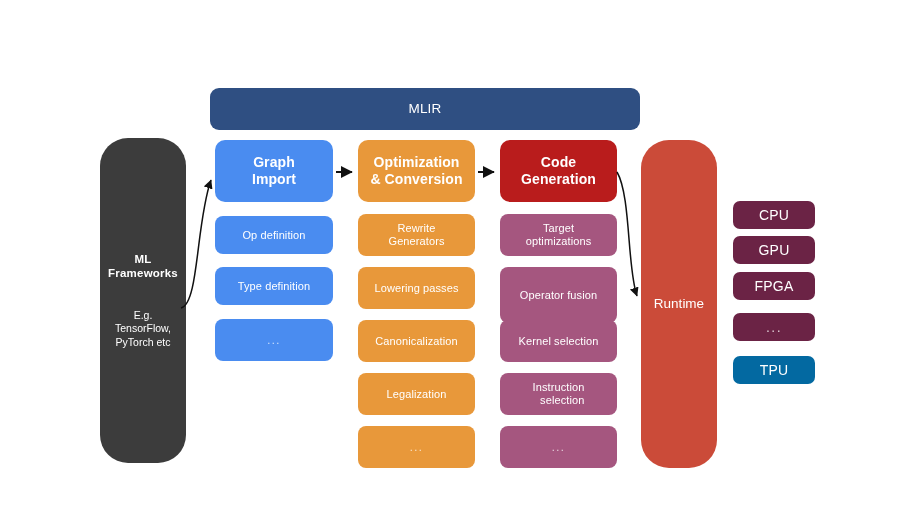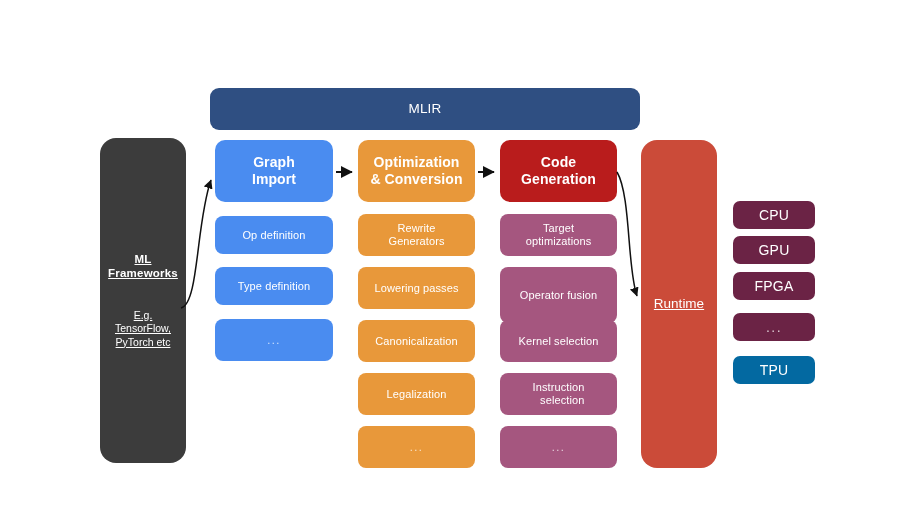--- a/index.html
+++ b/index.html
@@ -32,24 +32,23 @@
   }
 
   
   .mlir-bar {
     border-radius: 9px;
     font-size: 13.5px;
     font-weight: 400;
     letter-spacing: .2px;
   }
   .tall-col {
-    border-radius: 16px;
+    border-radius: 28px;
     font-size: 13px;
     font-weight: 400;
-    text-decoration: underline;
   }
   .ml-frameworks-inner {
     display: block;
     text-align: center;
     line-height: 1.25;
   }
   .ml-title {
     font-weight: 700;
     font-size: 11.5px;
     letter-spacing: .2px;

